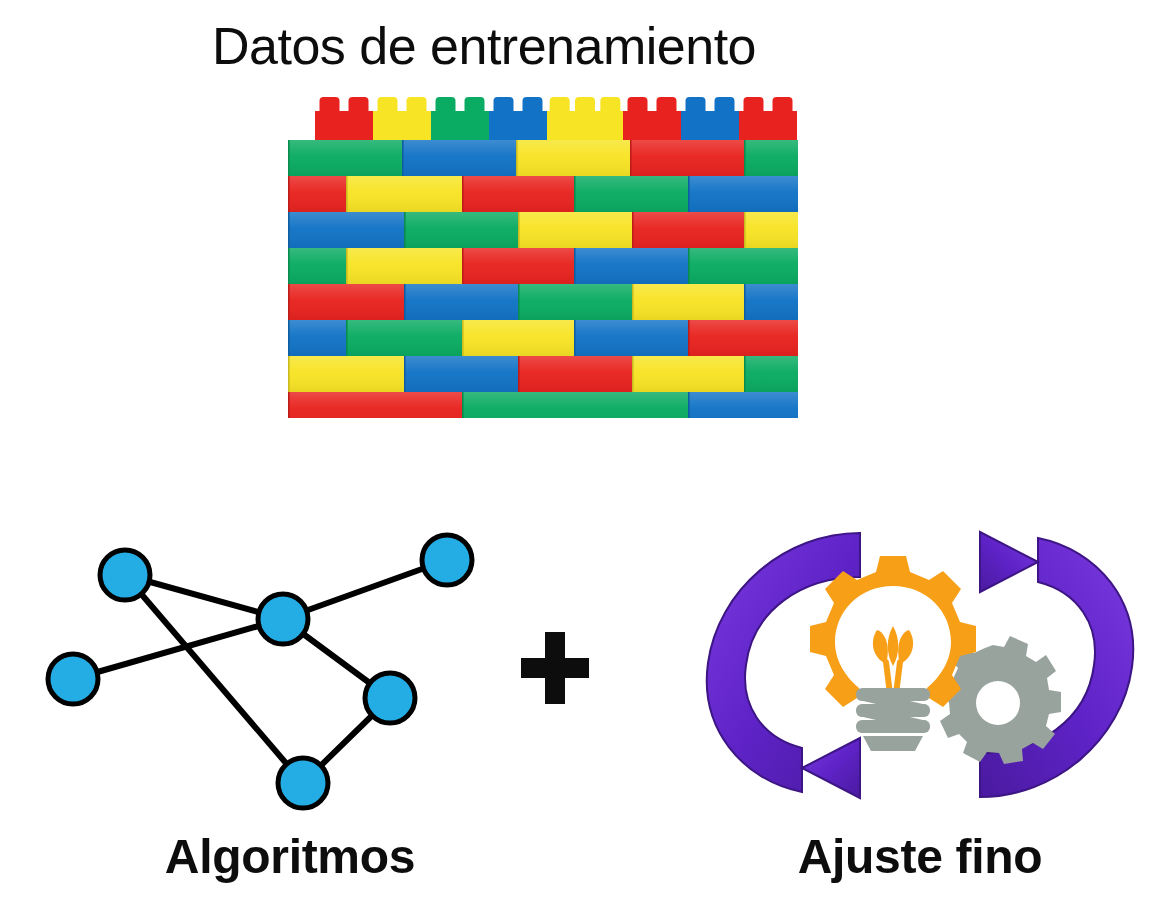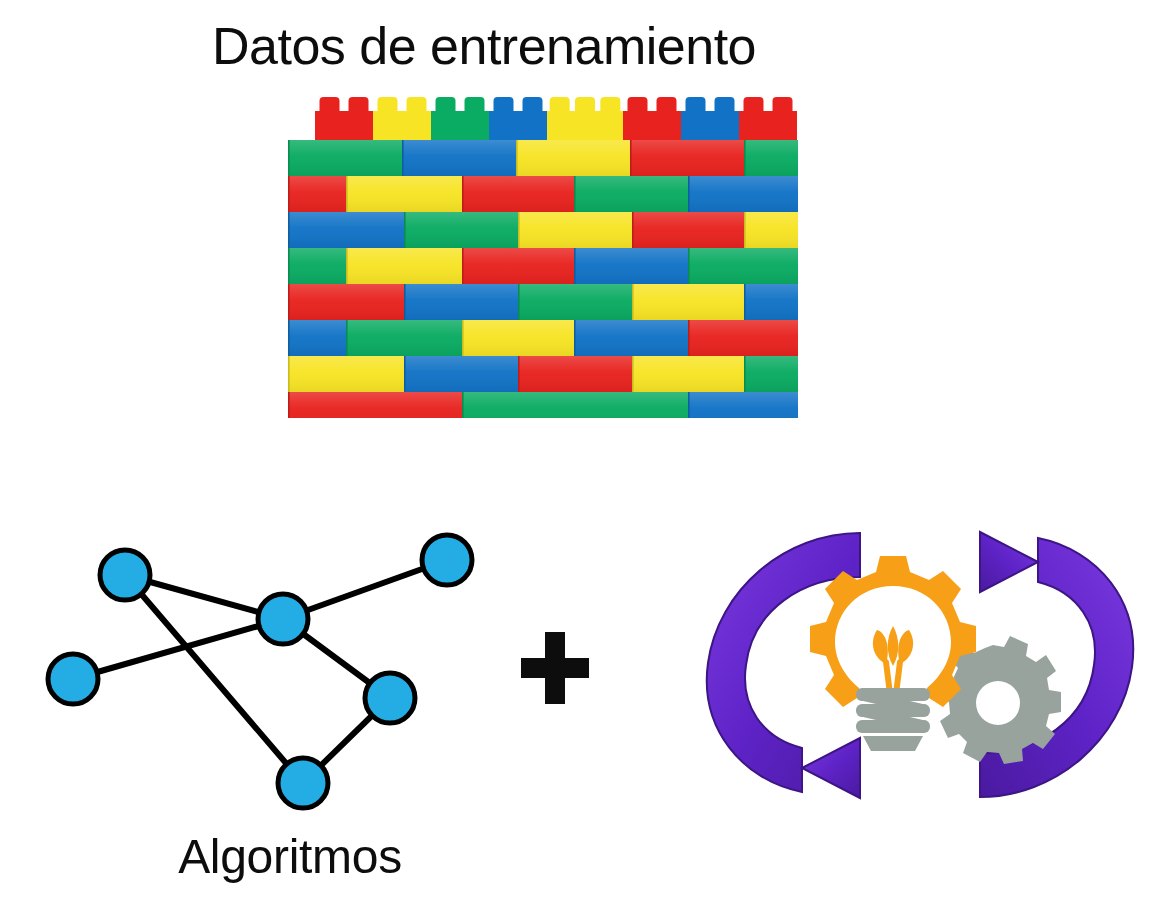--- a/index.html
+++ b/index.html
@@ -47,21 +47,21 @@
   
   #finetune-figure{
     position:absolute;left:690px;top:500px;width:460px;height:330px;
   }
   #finetune-figure svg{display:block;}
 
   
   .caption{
     position:absolute;
     font-size:48px;
-    font-weight:400;
+    font-weight:700;
     color:#0d0d0d;
     text-align:center;
     line-height:1.05;
     letter-spacing:-0.3px;
   }
   #caption-left{left:40px;top:832px;width:500px;}
   #caption-right{left:690px;top:832px;width:460px;}
 </style>
 </head>
 <body>
@@ -327,14 +327,15 @@
           <rect x="-37" y="72" width="74" height="13" rx="6"></rect>
           <path d="M -30 88 L 30 88 L 22 103 L -22 103 Z"></path>
           <path d="M -34 41 L 34 57 L 34 68 L -34 52 Z"></path>
           <path d="M -34 57 L 34 73 L 34 84 L -34 68 Z"></path>
         </g>
       </g>
     </svg>
   </div>
 
   <div class="caption" id="caption-left">Algoritmos</div>
+  <div class="caption" id="caption-right">Ajuste fino</div>
 
 </div>
 
 </body></html>

